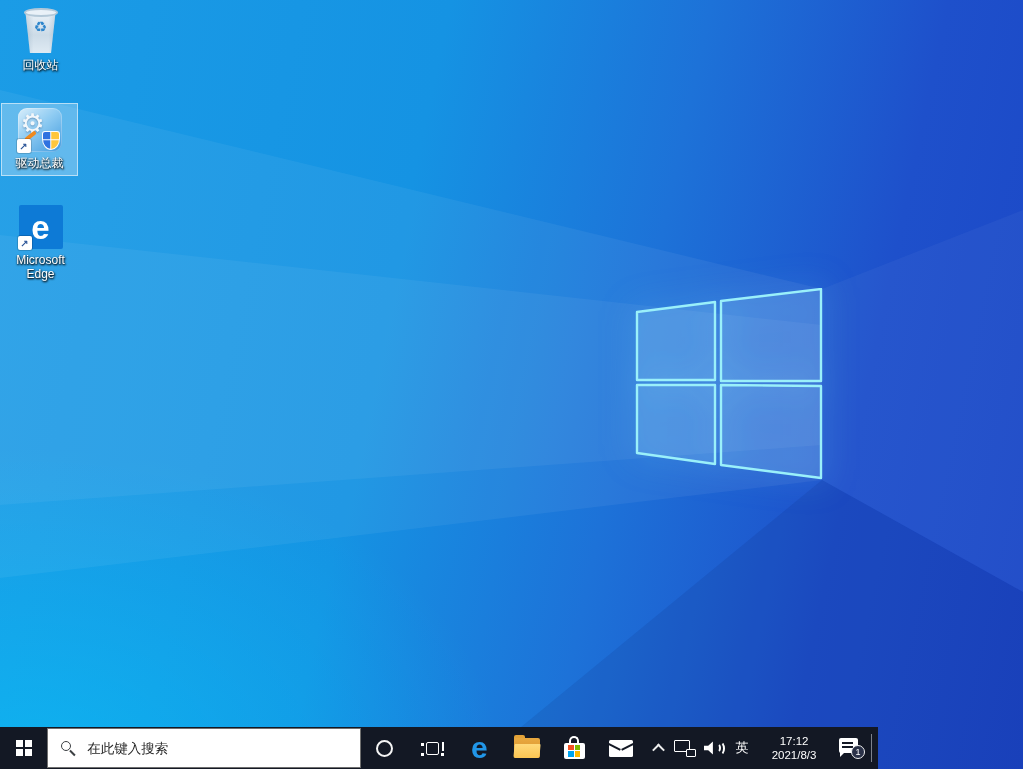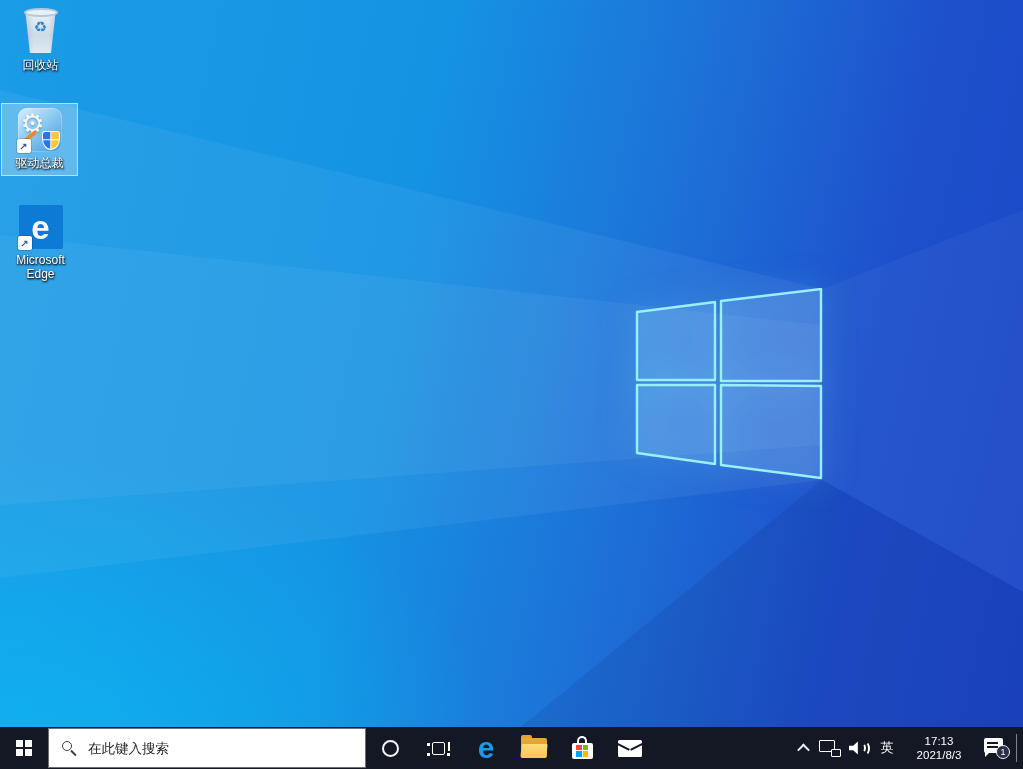--- a/index.html
+++ b/index.html
@@ -61,21 +61,21 @@
   
   .tile-edge { position:relative; width:44px; height:44px; background:#0d7ad6; border-radius:2px;
     display:flex; align-items:center; justify-content:center; }
   .tile-edge .e { color:#fff; font-size:33px; font-weight:bold; line-height:1; }
 
   .shortcut { position:absolute; left:-1px; bottom:-1px; width:14px; height:14px; background:#fff;
     border-radius:2px; display:flex; align-items:center; justify-content:center;
     font-size:10px; font-weight:bold; color:#2c5598; box-shadow:0 0 0 1px rgba(0,0,0,.15); }
 
   
-  .taskbar { position:absolute; left:0; bottom:0; width:1023px; height:42px; background:#131824;
+  .taskbar { position:absolute; left:0; bottom:0; width:878px; height:42px; background:#131824;
     display:flex; align-items:stretch; z-index:10; }
   .tb-btn { width:48px; display:flex; align-items:center; justify-content:center; cursor:pointer; }
 
   .win-start { display:grid; grid-template-columns:7px 7px; grid-template-rows:7px 7px; gap:2px; }
   .win-start i { background:#fff; }
 
   .search-box { width:318px; height:40px; margin-top:1px; background:#fff; border:1px solid #6f6f6f;
     display:flex; align-items:center; padding-left:13px; gap:11px; }
   .mag { position:relative; width:15px; height:15px; flex:0 0 auto; }
   .mag-circle { position:absolute; left:0; top:0; width:10px; height:10px; border:1.8px solid #3c4043;
@@ -274,21 +274,21 @@
         <div class="vol">
           <div class="spk"></div>
             <div class="wave s"></div>
             <div class="wave b"></div>
         </div>
       </div>
       <div class="tray-btn" style="width:26px;">
         <span class="lang">英</span>
       </div>
       <div class="tray-btn clock">
-        <span>17:13</span>
+        <span>17:12</span>
         <span>2021/8/3</span>
       </div>
       <div class="tray-btn" style="width:38px;">
         <div class="ac">
           <div class="ac-bubble"></div>
           <div class="ac-line" style="top:5px;"></div>
           <div class="ac-line" style="top:9px;"></div>
           <div class="ac-tail"></div>
           <div class="badge">1</div>
         </div>

